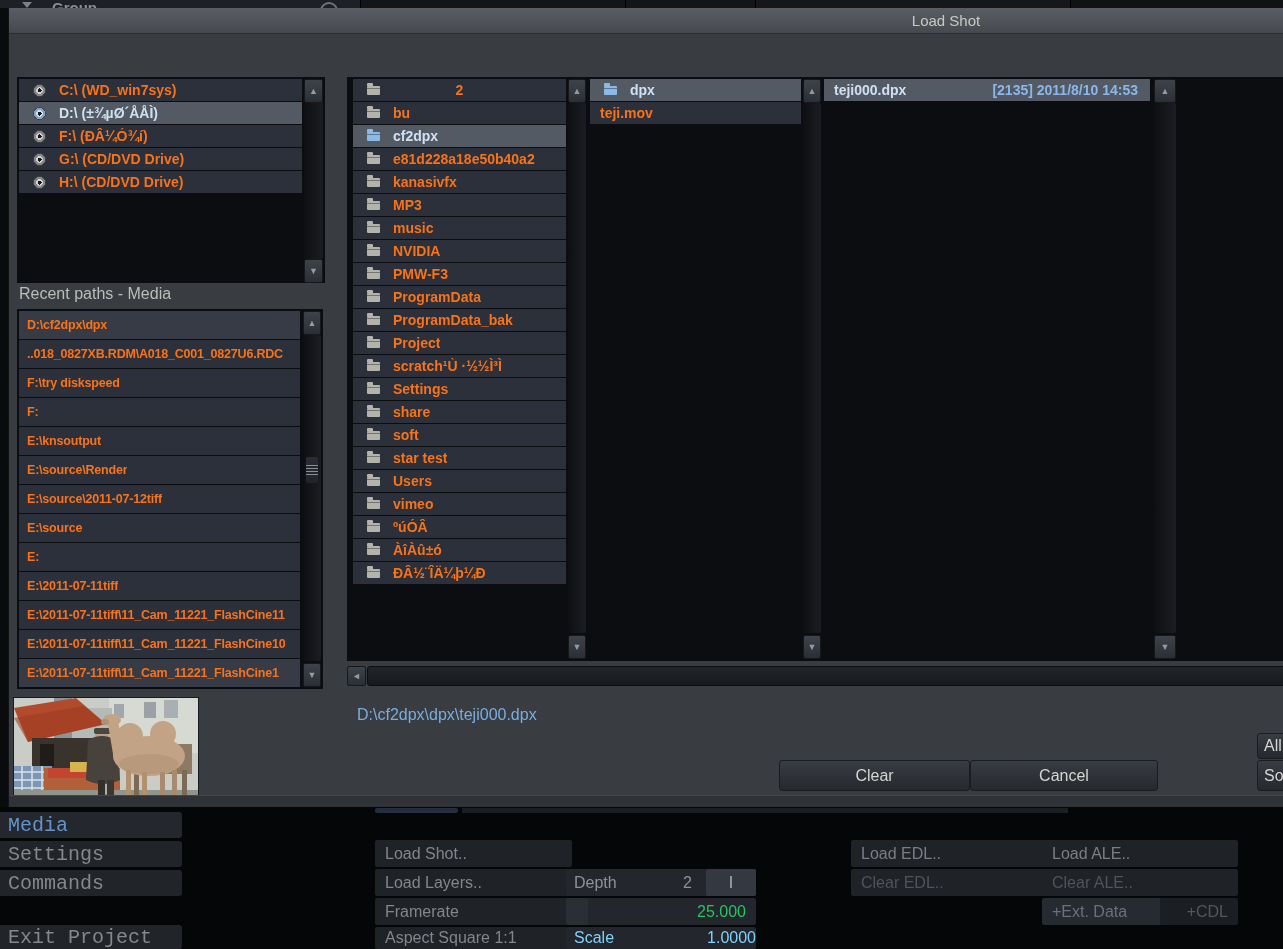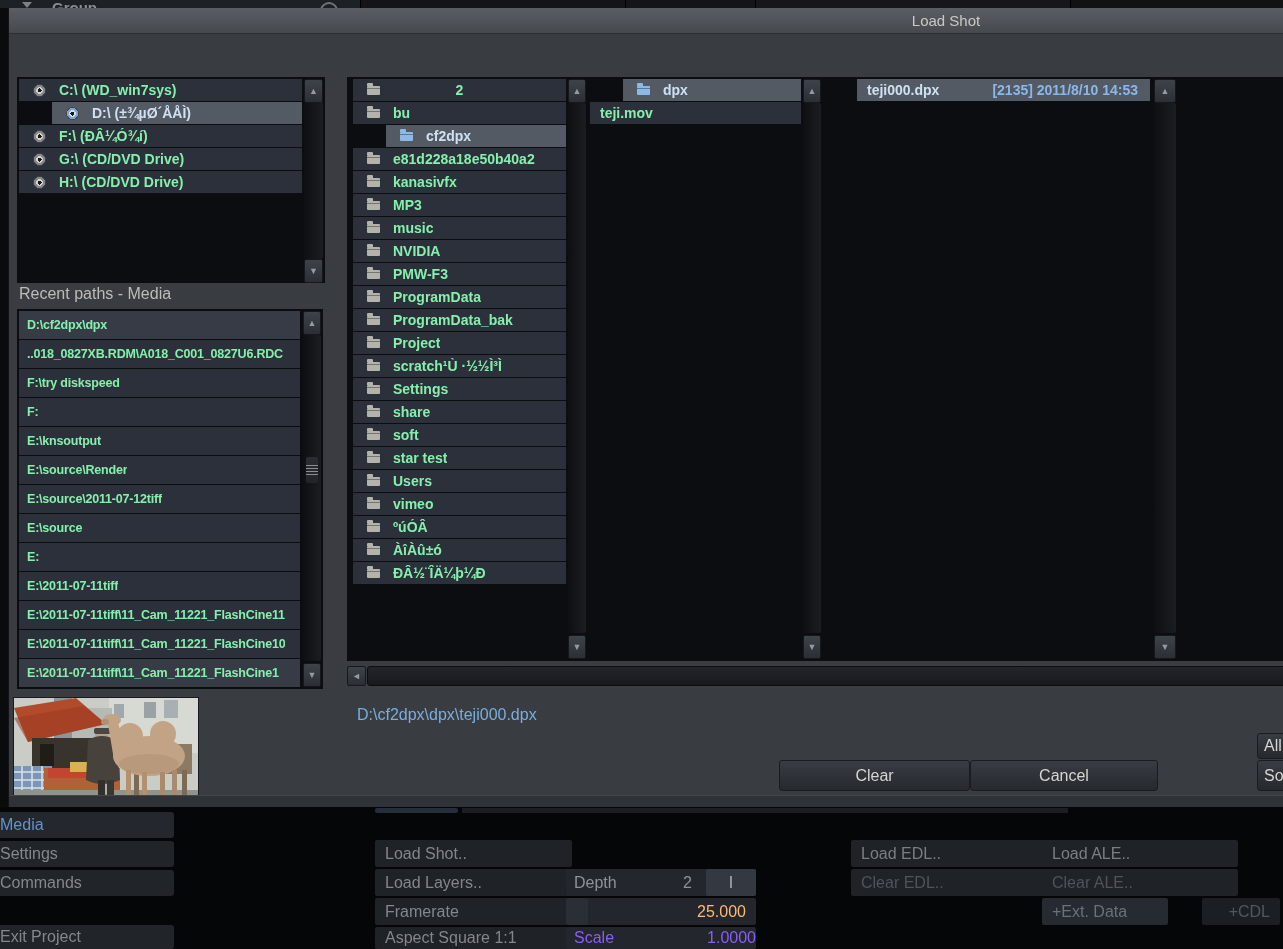--- a/index.html
+++ b/index.html
@@ -15,23 +15,23 @@
   #dialog{position:absolute;left:8px;top:8px;width:1275px;height:799px;background:#393c41;border-left:1px solid #121316;}
   #titlebar{position:absolute;left:0;top:0;width:1275px;height:25px;
     background:linear-gradient(#5a5d63,#46494e);border-bottom:1px solid #2c2e32;}
   #title{position:absolute;left:812px;top:4px;width:250px;text-align:center;color:#c9c9c3;font-size:15px;}
   
   .panel{position:absolute;background:#0c0d10;}
   #drives-panel{left:8px;top:69px;width:308px;height:206px;}
   #recent-panel{left:8px;top:301px;width:306px;height:380px;}
   #browser-panel{left:338px;top:69px;width:937px;height:584px;}
   
-  .row{height:22px;margin:0 0 1px 0;background:#2b303a;display:flex;align-items:center;color:#86efac;
+  .row{height:22px;margin:0 0 1px 0;background:#2b303a;display:flex;align-items:center;color:#f97316;
     font-size:14px;font-weight:700;white-space:nowrap;overflow:hidden;}
-  .row.sel{background:#545a63;color:#cfe0f2;margin-left:33px;}
+  .row.sel{background:#545a63;color:#cfe0f2;}
   .rows{position:absolute;top:2px;}
   #drive-rows{left:2px;width:283px;}
   #recent-rows{left:2px;width:281px;}
   #recent-rows .row{height:28px;font-size:12.5px;letter-spacing:-0.2px;padding-left:8px;}
   #recent-rows .row.hl{background:#363b46;}
   #folder-rows{left:6px;width:213px;}
   #sub-rows{left:243px;width:211px;}
   #file-rows{left:477px;width:326px;}
   .row .lbl{overflow:hidden;text-overflow:clip;}
   .row .icon-cell{width:40px;display:flex;justify-content:center;flex:0 0 auto;}
@@ -72,22 +72,22 @@
   #btn-cancel{left:961px;top:752px;width:186px;height:29px;}
   #btn-all{left:1248px;top:725px;width:60px;height:24px;justify-content:flex-start;padding-left:6px;}
   #btn-sort{left:1248px;top:752px;width:60px;height:29px;justify-content:flex-start;padding-left:6px;}
   
   #thumb{position:absolute;left:4px;top:689px;width:184px;height:100px;background:#c9cdc6;border:1px solid #1a1b1e;}
   
   #dlg-bottom{position:absolute;left:0;top:787px;width:1275px;height:12px;background:#2f3237;border-top:1px solid #43464b;}
   
   #bg-bottom{position:absolute;left:0;top:807px;width:1283px;height:142px;background:#050608;}
   .rem{position:absolute;top:1px;height:5px;}
-  .menu-btn{position:absolute;background:#212429;border-radius:0 3px 3px 0;color:#84878c;font-size:16px;
-    display:flex;align-items:center;width:174px;height:26px;}
+  .menu-btn{position:absolute;background:#212429;border-radius:0 3px 3px 0;color:#84878c;font-size:20px;
+    display:flex;align-items:center;padding-left:8px;width:174px;height:26px;font-family:Liberation Mono, monospace;}
   .menu-btn.active{color:#6293cb;background:#24272d;}
   .flat-btn{position:absolute;background:#1f2227;border-radius:2px;color:#83868b;font-size:16px;
     display:flex;align-items:center;padding-left:10px;}
   .dim{color:#50535a;}
   .semi{color:#7b7e83;}
   .param{position:absolute;background:#23262c;border-radius:2px;color:#8f9297;font-size:16px;display:flex;align-items:center;}
 </style>
 </head>
 <body>
 
@@ -451,28 +451,28 @@
       <div class="flat-btn" style="left: 375px; top: 62px; width: 187px; height: 27px;">Load Layers..</div>
       <div class="flat-btn" style="left: 375px; top: 91px; width: 187px; height: 27px;">Framerate</div>
       <div class="flat-btn" style="left: 375px; top: 120px; width: 187px; height: 22px;">Aspect Square 1:1</div>
     </div>
 
   <div class="param" style="left:566px;top:62px;width:190px;height:27px;">
     <span style="padding-left:8px;">Depth</span>
     <span style="margin-left:auto;padding-right:14px;">2</span>
     <span style="width:50px;height:27px;background:#343841;border-radius:2px;display:flex;align-items:center;justify-content:center;color:#aeb1b6;">I</span>
   </div>
-  <div class="param" style="left:566px;top:91px;width:190px;height:27px;color:#fdba74;">
+  <div class="param" style="left:566px;top:91px;width:190px;height:27px;color:#22c55e;">
     <span style="width:22px;height:27px;background:#2a2e35;border-radius:2px;"></span>
     <span style="margin-left:auto;padding-right:10px;">25.000</span>
   </div>
-  <div class="param" style="left:566px;top:120px;width:190px;height:22px;color:#8b5cf6;gap:29px;">
+  <div class="param" style="left:566px;top:120px;width:190px;height:22px;color:#7dd3fc;gap:29px;">
     <span style="padding-left:8px;">Scale</span>
     <span style="margin-left:auto;padding-right:0;">1.0000</span>
   </div>
 
   <div class="flat-btn semi" style="left:851px;top:33px;width:186px;height:27px;">Load EDL..</div>
   <div class="flat-btn semi" style="left:1042px;top:33px;width:186px;height:27px;">Load ALE..</div>
   <div class="flat-btn dim" style="left:851px;top:62px;width:186px;height:27px;">Clear EDL..</div>
   <div class="flat-btn dim" style="left:1042px;top:62px;width:186px;height:27px;">Clear ALE..</div>
   <div class="flat-btn" style="left:1042px;top:91px;width:116px;height:27px;background:#262a31;color:#6d7077;">+Ext. Data</div>
-  <div class="flat-btn" style="left:1160px;top:91px;width:68px;height:27px;background:#1b1e23;color:#53565c;justify-content:flex-end;padding:0 10px 0 0;margin-left:42px;">+CDL</div>
+  <div class="flat-btn" style="left:1160px;top:91px;width:68px;height:27px;background:#1b1e23;color:#53565c;justify-content:flex-end;padding:0 10px 0 0;">+CDL</div>
 </div>
 
 </body></html>

